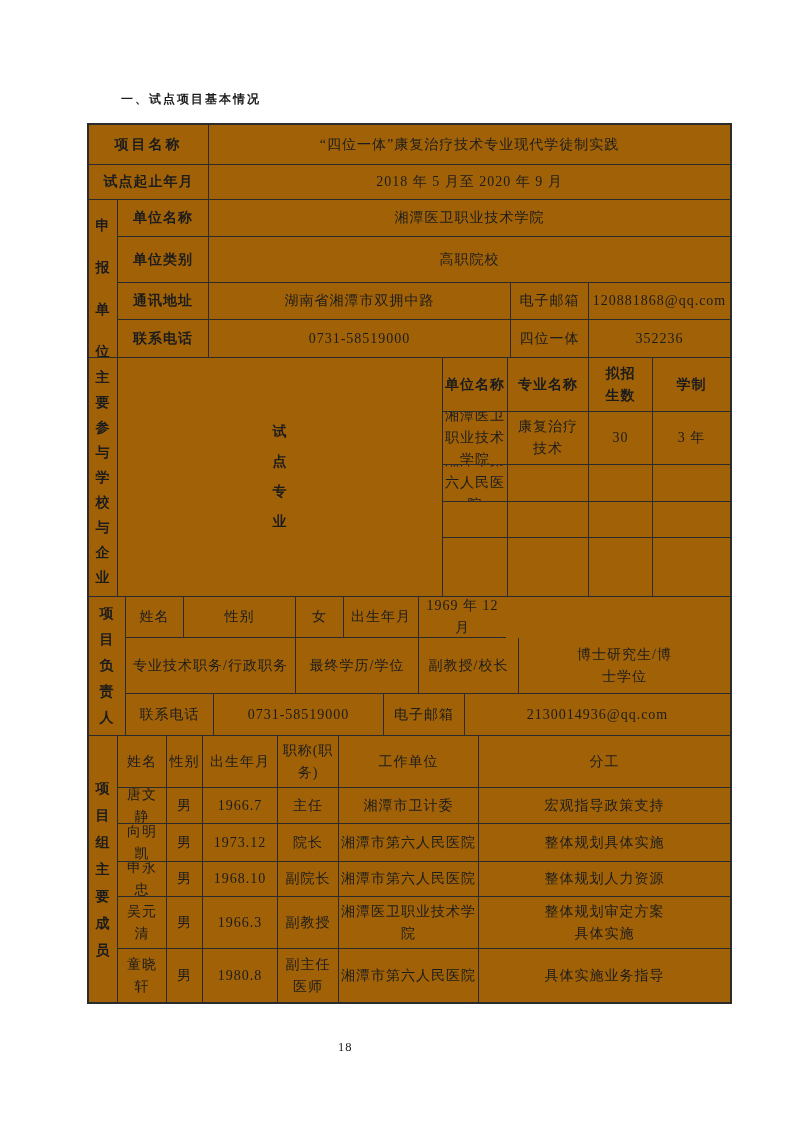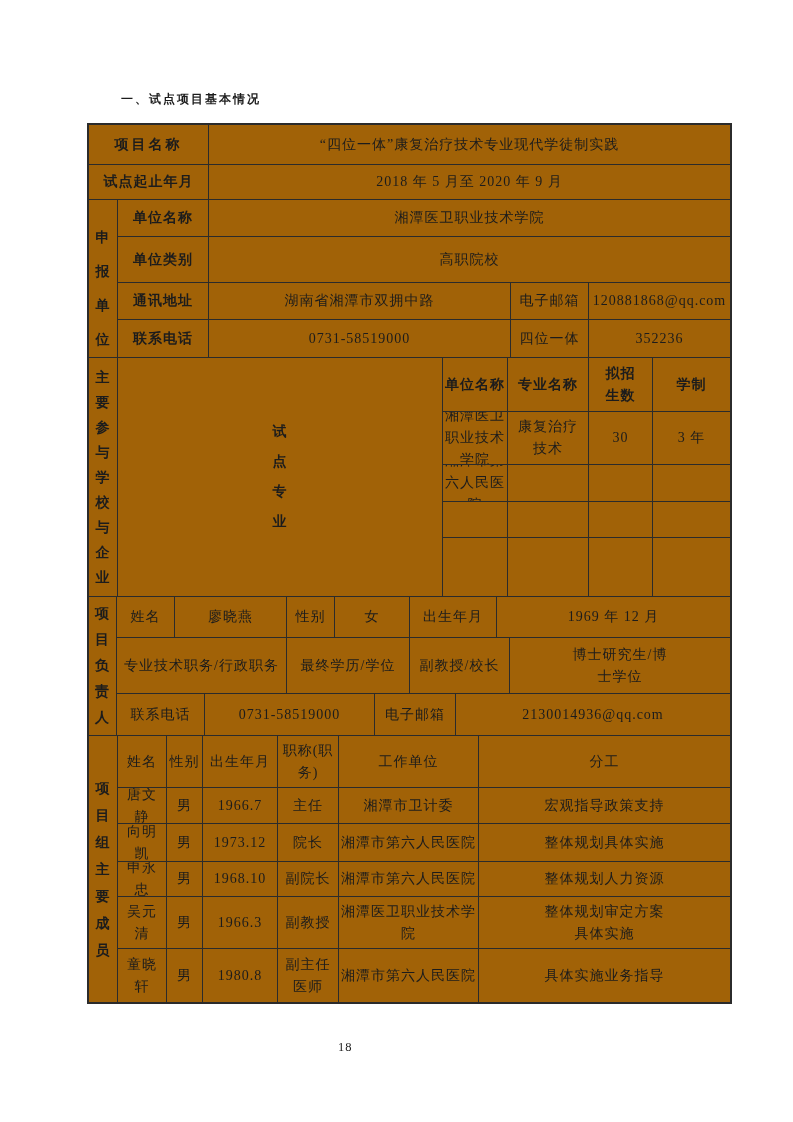--- a/index.html
+++ b/index.html
@@ -27,29 +27,29 @@
   .nr{border-right:none;}
   .nb{border-bottom:none;}
   .b{font-weight:bold;}
   .vtxt{display:block;width:1.15em;margin:0 auto;word-break:break-all;text-align:center;}
   
   .s1{grid-template-columns:120px 1fr;grid-template-rows:1fr;height:40px;}
   .s2{grid-template-columns:120px 1fr;grid-template-rows:1fr;height:35px;}
   .s3{grid-template-columns:29px 91px 302px 78px 1fr;grid-template-rows:37px 46px 37px 1fr;height:158px;}
   .s4{grid-template-columns:29px 325px 65px 81px 64px 1fr;grid-template-rows:54px 53px 37px 36px 1fr;height:239px;}
   .s5{display:flex;height:139px;box-sizing:border-box;}
-  .s5a{width:28px;flex:none;}
+  .s5a{width:37px;flex:none;}
   .s5body{flex:1;display:flex;flex-direction:column;}
   .g{display:grid;box-sizing:border-box;}
   .s5r1{grid-template-columns:58px 112px 48px 75px 87px 1fr;height:41px;}
   .s5r2{grid-template-columns:170px 123px 100px 1fr;height:56px;}
   .s5r3{grid-template-columns:88px 170px 81px 1fr;height:42px;}
   .s6{grid-template-columns:29px 49px 36px 75px 61px 140px 1fr;grid-template-rows:52px 36px 38px 35px 52px 1fr;height:266px;}
   
-  .s3 .vtxt{line-height:34px;margin-top:21px;}
+  .s3 .vtxt{line-height:42px;margin-top:21px;}
   .vtxt.part{line-height:25px;}
   .vtxt.pilot{line-height:30px;}
   .s5 .vtxt{line-height:26px;}
   .s6 .vtxt{line-height:27px;}
   .lab-sp{letter-spacing:3px;}
   .page-num{
     position:absolute;left:338px;top:1040px;font-size:12.5px;letter-spacing:1px;
   }
 </style>
 </head>
@@ -122,21 +122,20 @@
     <div class="c nr"></div>
   </div>
 
   <div class="s5">
     <div class="c b s5a">
       <span class="vtxt">项目负责人</span>
     </div>
     <div class="s5body">
       <div class="g s5r1">
         <div class="c">姓名</div>
-        <div class="c">廖晓燕</div>
         <div class="c">性别</div>
         <div class="c">女</div>
         <div class="c">出生年月</div>
         <div class="c nr">1969 年 12 月</div>
       </div>
       <div class="g s5r2">
         <div class="c">专业技术职务/行政职务</div>
         <div class="c">最终学历/学位</div>
         <div class="c">副教授/校长</div>
         <div class="c nr">博士研究生/博

